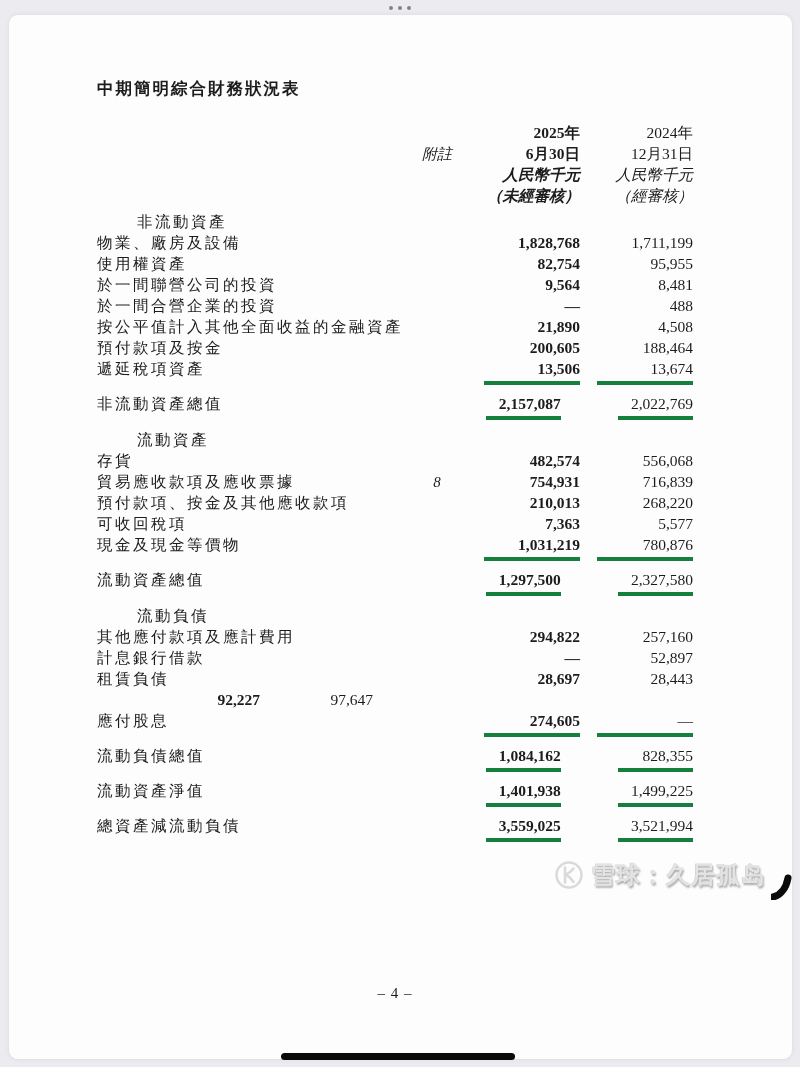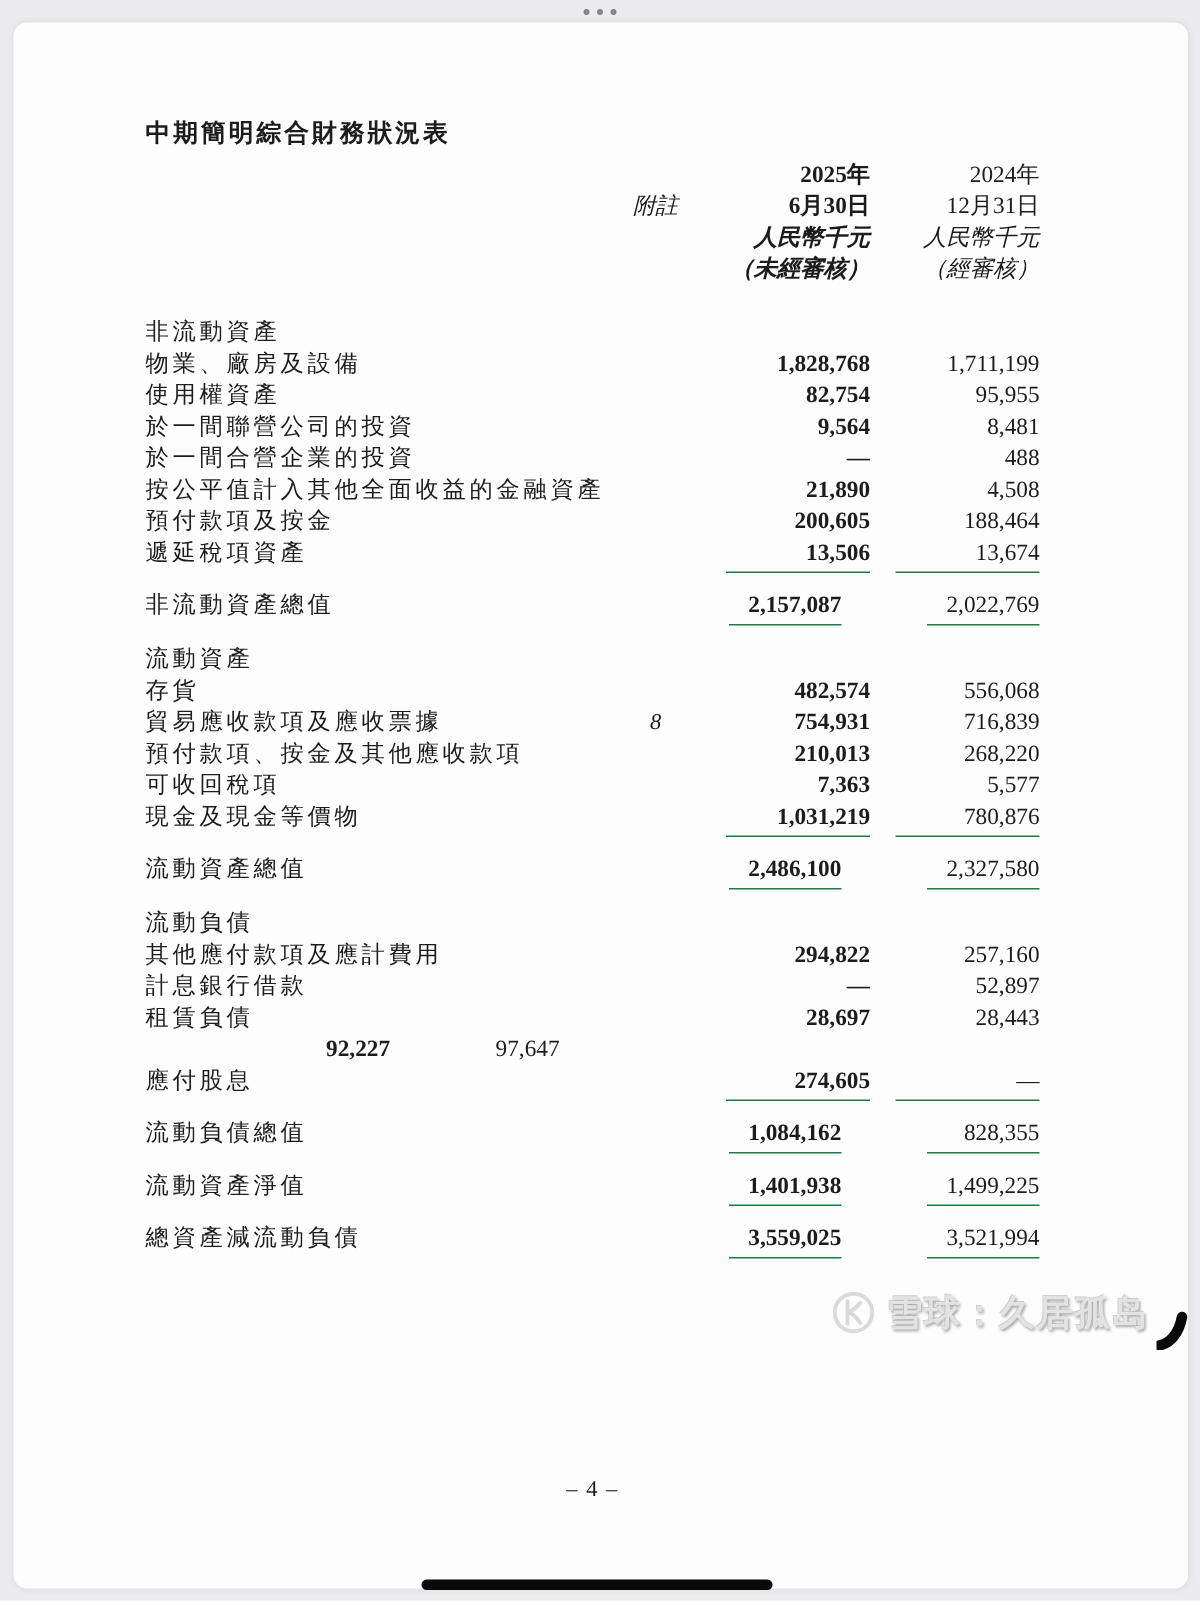--- a/index.html
+++ b/index.html
@@ -26,29 +26,29 @@
            font-size:16.5px; font-weight:bold; letter-spacing:2px; }
 
   
   .row { display:flex; align-items:baseline; height:21px; line-height:21px;
          font-size:15.5px; }
   .lbl  { width:320px; letter-spacing:2.5px; white-space:nowrap; }
   .note { width:40px; text-align:center; font-style:italic; font-size:15px; }
   .v1   { width:96px; margin-left:27px; text-align:right; font-weight:bold; white-space:nowrap; }
   .v2   { width:96px; margin-left:17px; text-align:right; white-space:nowrap; }
 
-  .finhead { position:absolute; left:97px; top:106px; width:596px; }
+  .finhead { position:absolute; left:97px; top:122px; width:596px; }
   .finhead .it  { font-style:italic; }
   .finhead .v2  { font-weight:normal; }
 
   .fintable { position:absolute; left:97px; top:211px; width:596px; }
   .row.ruled { height:24px; }
-  .row.ruled .v1, .row.ruled .v2 { border-bottom:1px solid #15803d; padding-bottom:2px; }
+  .row.ruled .v1, .row.ruled .v2 { border-bottom:4px solid #15803d; padding-bottom:2px; }
   .row.total   { margin-top:11px;gap:40px; }
-  .row.section { margin-top:12px; }
+  .row.section { margin-top:12px;margin-left:40px; }
   .row.section:first-child { margin-top:0; }
 
   .pageno { position:absolute; left:97px; top:985px; width:596px;
             text-align:center; font-size:15px; letter-spacing:1px; }
 
   
   .watermark { position:absolute; right:34px; bottom:13px;
                display:flex; align-items:center; gap:7px; }
   .watermark .wm-text {
       font-family:"Liberation Sans","DejaVu Sans",sans-serif;
@@ -183,21 +183,21 @@
     </div>
     <div class="row item ruled">
       <span class="lbl">現金及現金等價物</span>
       <span class="note"></span>
       <span class="v1">1,031,219</span>
       <span class="v2">780,876</span>
     </div>
     <div class="row total ruled">
       <span class="lbl">流動資產總值</span>
       <span class="note"></span>
-      <span class="v1">2,486,100</span>
+      <span class="v1">1,297,500</span>
       <span class="v2">2,327,580</span>
     </div>
     <div class="row section">
       <span class="lbl">流動負債</span>
     </div>
     <div class="row item">
       <span class="lbl">其他應付款項及應計費用</span>
       <span class="note"></span>
       <span class="v1">294,822</span>
       <span class="v2">257,160</span>

